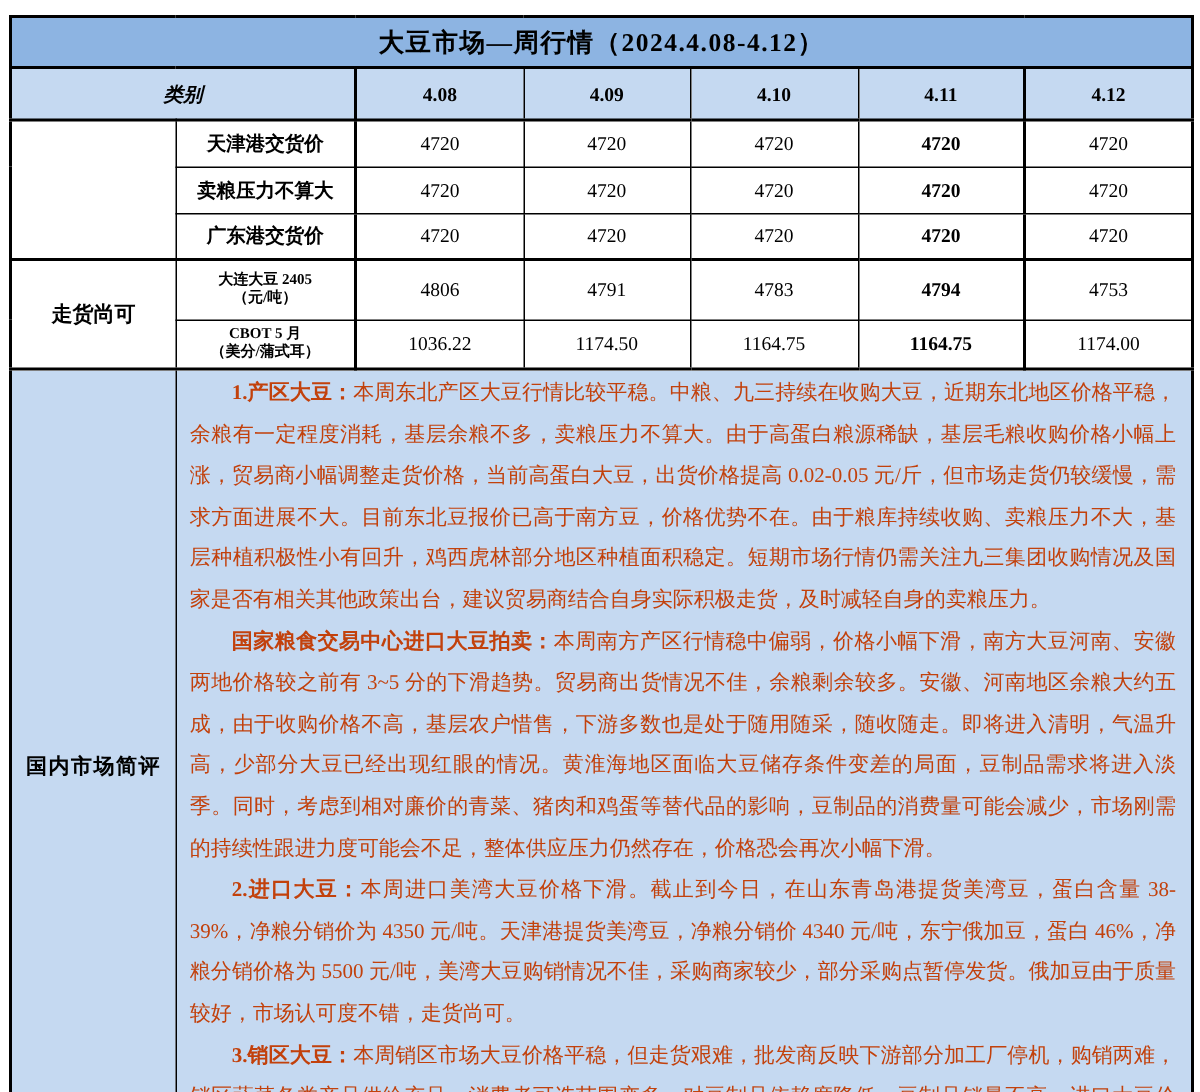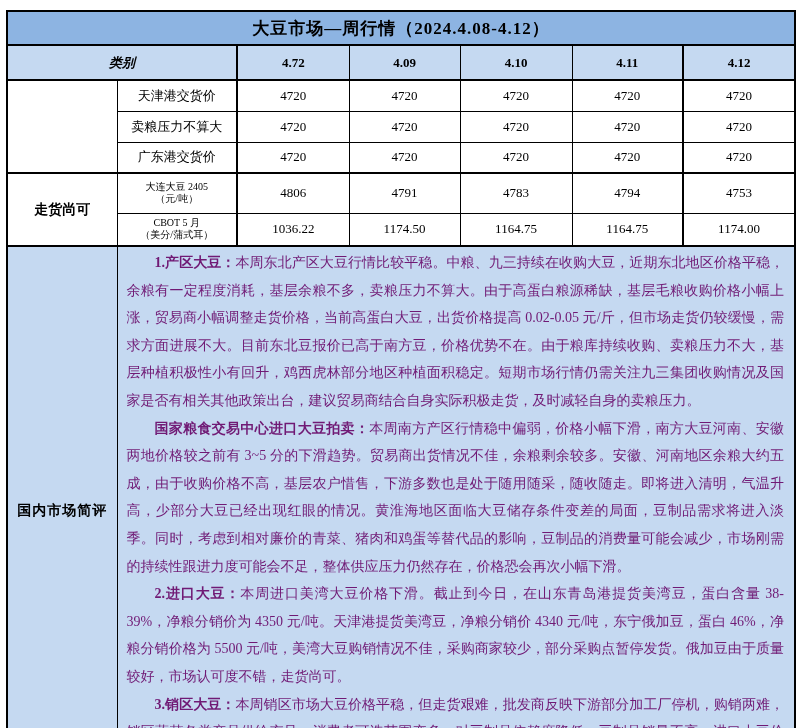--- a/index.html
+++ b/index.html
@@ -12,41 +12,41 @@
   .page { padding:10px 6px 3px 6px; }
   table.market {
     border-collapse:collapse; table-layout:fixed; width:788px;
     border:2px solid #000;
   }
   td {
     border:1px solid #000; text-align:center; vertical-align:middle;
     padding:0 2px; font-size:13px; overflow:hidden;
   }
   .bb2 { border-bottom-width:2px; }
-  .br2 { border-right-width:2px; }
+  .br2 { border-right-width:2px;font-weight:bold; }
   .title-cell {
     background:var(--title_bg,#8DB4E2); height:34px;
     font-size:17px; font-weight:bold; letter-spacing:1px;margin-left:16px;
   }
   .header-row td { background:var(--header_bg,#C5D9F1); height:35px; }
   .cat-cell { font-weight:bold;font-style:italic; }
   .date-cell { font-weight:bold; }
   .spot-row td { height:31px; }
   .dalian-row td { height:40px; }
   .cbot-row td { height:33px; }
   .sublabel { line-height:1.25; font-size:10px; }
   .group-label { font-weight:bold; font-size:14px; }
   .review-row td { background:var(--review_bg,#C5D9F1); }
   .review-label, .news-label { font-weight:bold; font-size:14px; letter-spacing:1px; }
   .rich-cell {
     text-align:justify; vertical-align:middle; padding:2px 10px 2px 9px;
   }
   .review-cell { height:366px; }
   .rich-cell p {
-    margin:0; text-indent:2em; font-size:14px; color:#701a75;
+    margin:0; text-indent:2em; font-size:14px; color:#c2410c;
     text-align:justify;
   }
   .review-cell p { line-height:27.6px; }
   .b { font-weight:bold; }
 </style>
 </head>
 <body>
 
 <div class="page">
   <table class="market">
@@ -60,21 +60,21 @@
         <col style="width:112px">
     </colgroup>
 
     <tbody>
         <tr>
       <td colspan="7" class="title-cell bb2">大豆市场—周行情（2024.4.08-4.12）</td>
     </tr>
 
     <tr class="header-row">
       <td colspan="2" class="cat-cell bb2 br2">类别</td>
-      <td class="date-cell bb2">4.72</td>
+      <td class="date-cell bb2">4.08</td>
       <td class="date-cell bb2">4.09</td>
       <td class="date-cell bb2">4.10</td>
       <td class="date-cell bb2 br2">4.11</td>
       <td class="date-cell bb2">4.12</td>
     </tr>
 
     <tr class="spot-row">
       <td rowspan="3" class="bb2"></td>
       <td class="br2">天津港交货价</td>
       <td>4720</td>

